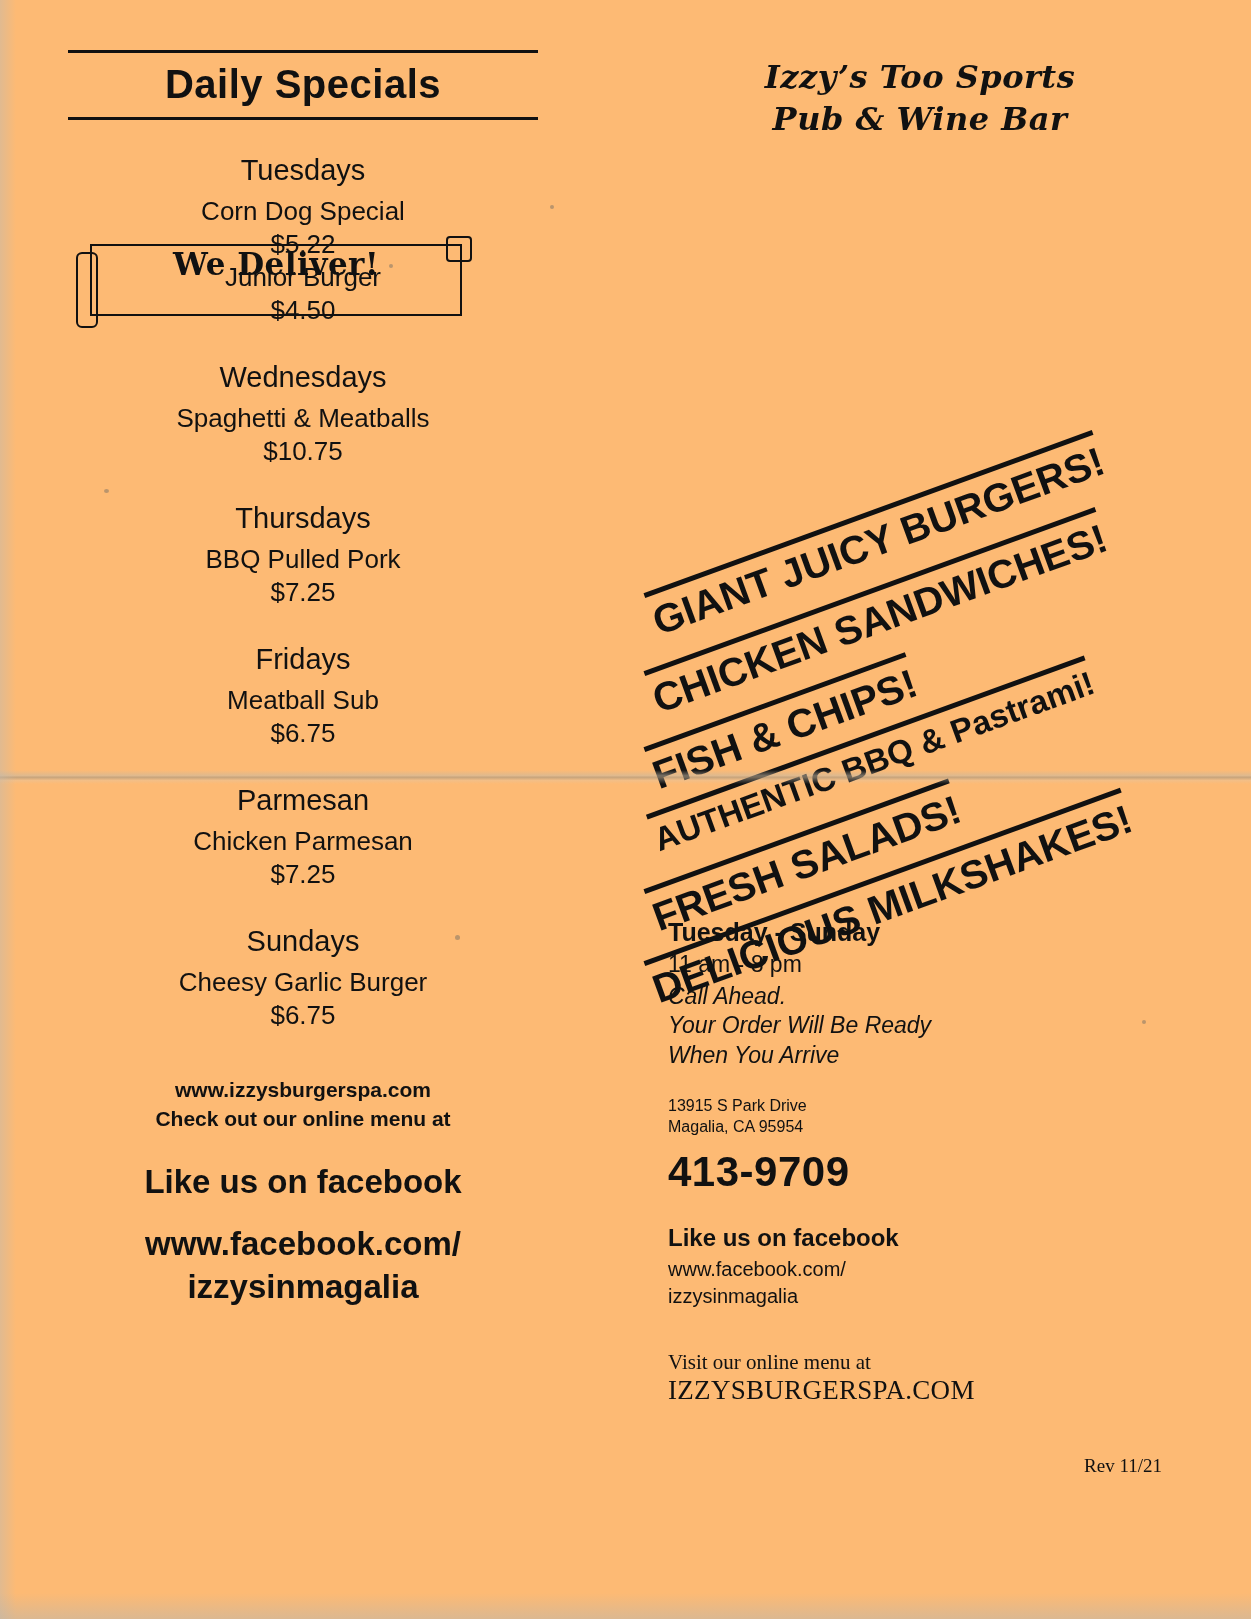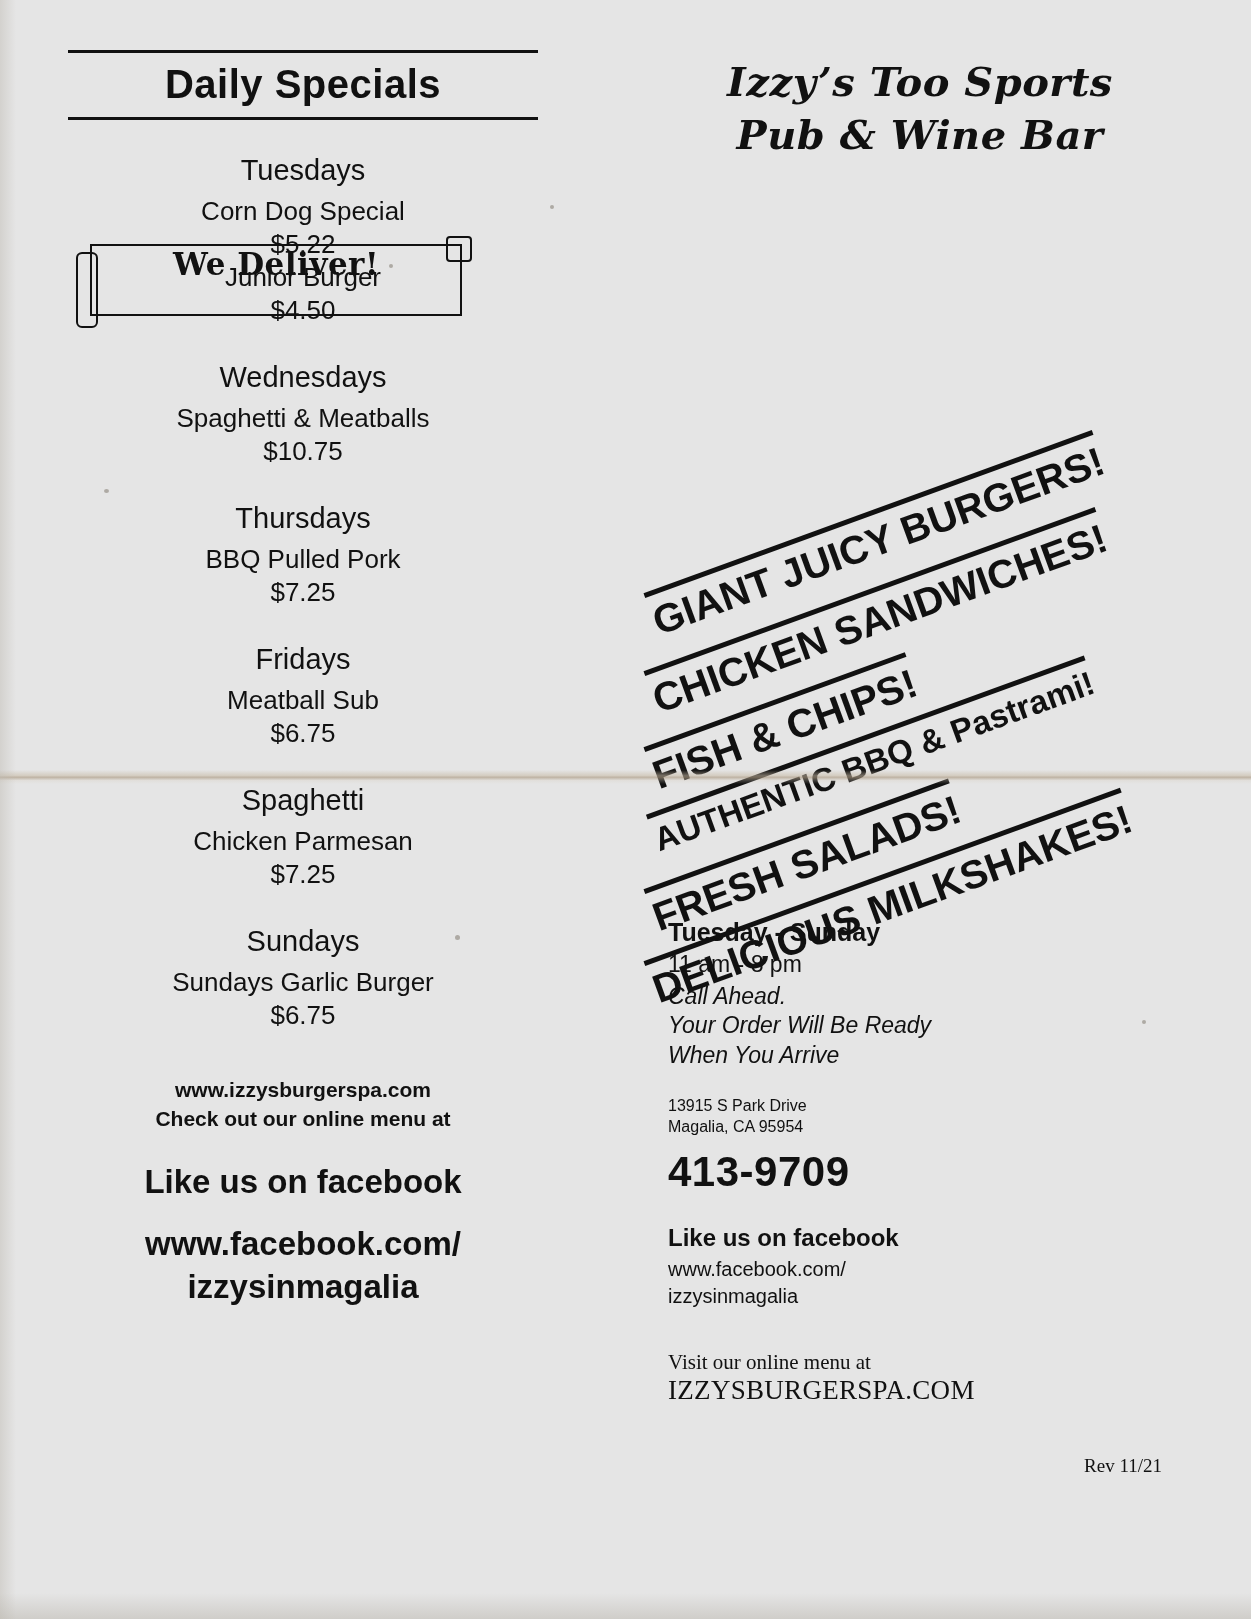--- a/index.html
+++ b/index.html
@@ -8,21 +8,21 @@
     background: #ffffff;
   }
   body {
     font-family: "Liberation Sans", sans-serif;
     color: #111;
   }
   #page {
     position: relative;
     width: 1251px;
     height: 1619px;
-    background: #e5e5e5;
+    background: #fdba74;
     overflow: hidden;
   }
 
   
   .scan-fold {
     position: absolute;
     left: 0;
     top: 770px;
     width: 1251px;
     height: 14px;
@@ -112,21 +112,21 @@
   #right-col {
     position: absolute;
     left: 640px;
     top: 56px;
     width: 560px;
   }
   #brand-name {
     font-family: "DejaVu Serif", serif;
     font-style: italic;
     font-weight: bold;
-    font-size: 40px;
+    font-size: 32px;
     line-height: 1.32;
     text-align: center;
     letter-spacing: 0.5px;
   }
 
   
   #deliver-banner {
     position: absolute;
     left: 76px;
     top: 236px;
@@ -279,28 +279,28 @@
       <div class="day-price">$7.25</div>
     </div>
 
     <div class="day-block">
       <div class="day-name">Fridays</div>
       <div class="day-item">Meatball Sub</div>
       <div class="day-price">$6.75</div>
     </div>
 
     <div class="day-block">
-      <div class="day-name">Spaghetti</div>
+      <div class="day-name">Parmesan</div>
       <div class="day-item">Chicken Parmesan</div>
       <div class="day-price">$7.25</div>
     </div>
 
     <div class="day-block">
       <div class="day-name">Sundays</div>
-      <div class="day-item">Sundays Garlic Burger</div>
+      <div class="day-item">Cheesy Garlic Burger</div>
       <div class="day-price">$6.75</div>
     </div>
 
     <div id="online-menu-note">
       <div>www.izzysburgerspa.com</div>
       <div>Check out our online menu at</div>
     </div>
 
     <div id="left-fb-heading">Like us on facebook</div>
     <div id="left-fb-url">

